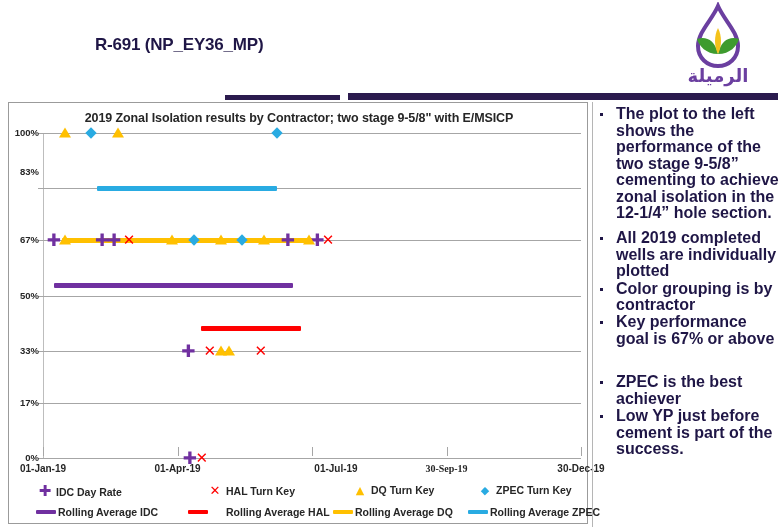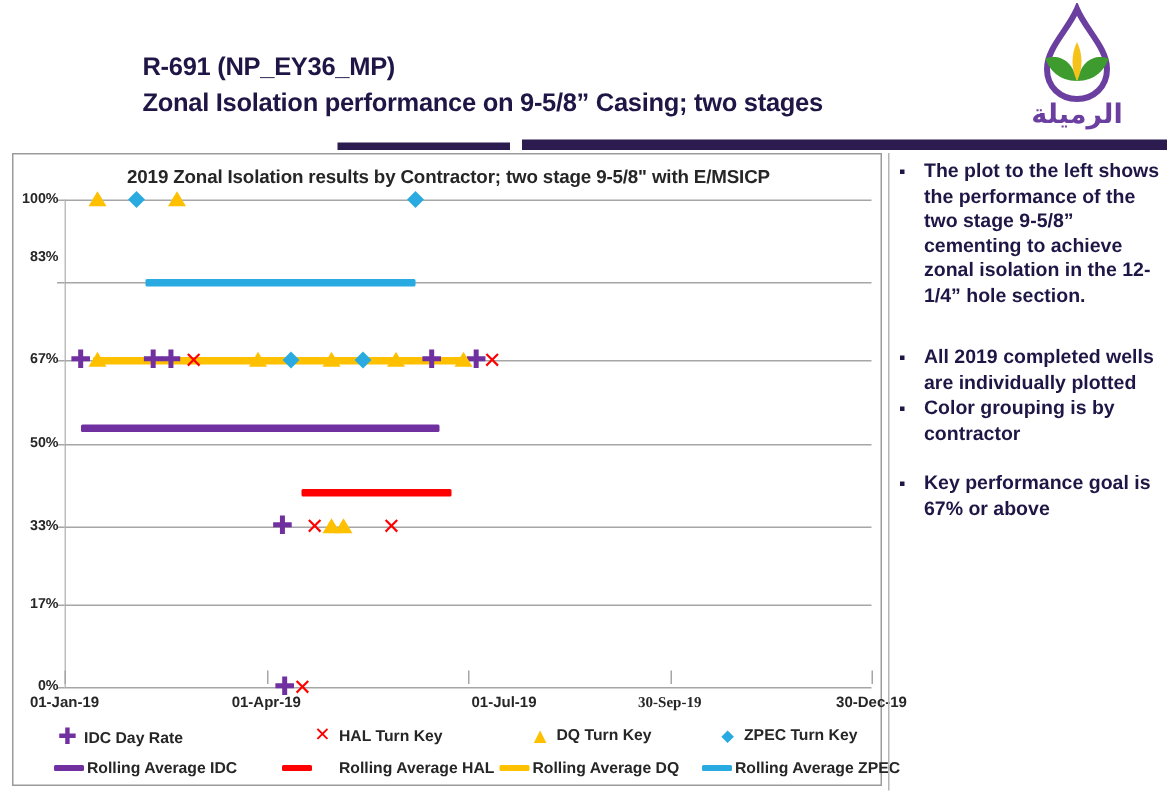--- a/index.html
+++ b/index.html
@@ -73,33 +73,32 @@
   .lg-bar{display:inline-block;width:20px;height:4px;border-radius:1px;}
 
   
   #side{
     position:absolute;left:594px;top:102px;width:186px;height:425px;
   }
   #side-divider{position:absolute;left:592px;top:102px;width:1px;height:425px;background:#b5b5b5;}
   .bullet-group{position:absolute;left:0;width:186px;}
   .bullet{
     position:relative;padding-left:22px;margin-bottom:1px;
-    font-size:13px;line-height:16.5px;font-weight:bold;color:#1F1646;
+    font-size:16px;line-height:16.5px;font-weight:bold;color:#1F1646;
   }
   .bullet:before{
     content:"";position:absolute;left:6px;top:7px;width:3px;height:3px;background:#1F1646;
   }
 </style>
 </head>
 <body>
 
 <div id="header">
   <div id="title-block">
     <div class="title-line">R-691 (NP_EY36_MP)</div>
-    <div class="title-line">Zonal Isolation performance on 9-5/8” Casing; two stages</div>
   </div>
   <div id="logo">
     <svg width="92" height="86" viewBox="0 0 92 86" xmlns="http://www.w3.org/2000/svg">
       <path d="M46 4 C40 18 26 30 26 44 C26 56 35 64 46 64 C57 64 66 56 66 44 C66 30 52 18 46 4 Z" fill="none" stroke="#6B3FA0" stroke-width="4"></path>
       <path d="M46 52 C34 52 27 44 25 37 C34 34 43 38 46 52 Z" fill="#3E9B2E"></path>
       <path d="M46 52 C58 52 65 44 67 37 C58 34 49 38 46 52 Z" fill="#3E9B2E"></path>
       <path d="M46 52 C42 44 42 34 46 26 C50 34 50 44 46 52 Z" fill="#F4C21B"></path>
       <text x="46" y="80" font-family="DejaVu Sans, sans-serif" font-size="18" font-weight="bold" fill="#6B3FA0" text-anchor="middle">الرميلة</text>
     </svg>
   </div>
@@ -230,13 +229,17 @@
   <div class="bullet-group" id="grp1" style="top:4px;">
       <div class="bullet">The plot to the left shows the performance of the two stage 9-5/8” cementing to achieve zonal isolation in the 12-1/4” hole section.</div>
     </div>
   <div class="bullet-group" id="grp2" style="top:128px;">
       <div class="bullet">All 2019 completed wells are individually plotted</div>
       <div class="bullet">Color grouping is by contractor</div>
     </div>
   <div class="bullet-group" id="grp3" style="top:212px;">
       <div class="bullet">Key performance goal is 67% or above</div>
     </div>
+  <div class="bullet-group" id="grp4" style="top:272px;">
+      <div class="bullet">ZPEC is the best achiever</div>
+      <div class="bullet">Low YP just before cement is part of the success.</div>
+    </div>
 </div>
 
 </body></html>

